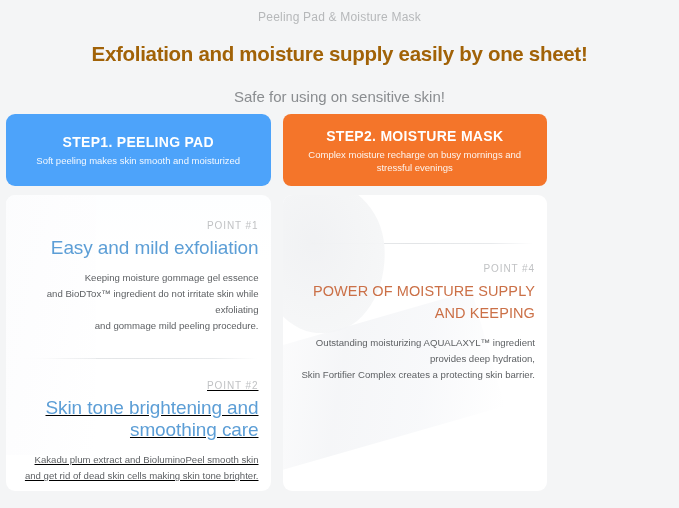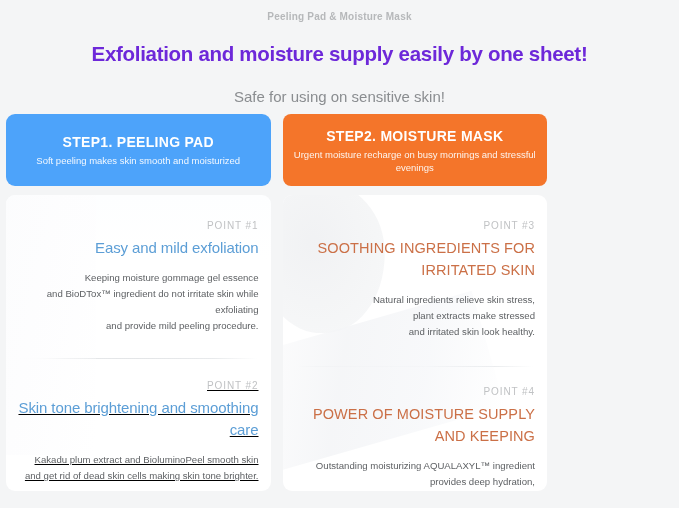--- a/index.html
+++ b/index.html
@@ -21,31 +21,31 @@
     height: 508px;
     box-sizing: border-box;
   }
 
   
   .hero {
     padding-top: 9px;
     text-align: center;
   }
   .hero-eyebrow {
-    font-size: 10px;
+    font-size: 12px;
     color: #b6b8ba;
     letter-spacing: 0.2px;
     line-height: 16px;
-    font-weight: 700;
+    font-weight: 400;
   }
   .hero-title {
     margin-top: 16px;
     font-size: 20.5px;
     font-weight: 700;
-    color: #6d28d9;
+    color: #a16207;
     letter-spacing: -0.3px;
     line-height: 26px;
   }
   .hero-sub {
     margin-top: 22px;
     font-size: 15px;
     color: #8a8d90;
     letter-spacing: 0px;
     line-height: 15px;
   }
@@ -163,21 +163,21 @@
     letter-spacing: 0.9px;
     line-height: 14px;
     font-weight: 400;
   }
   .point-title {
     margin-top: 4px;
     line-height: 22px;
     letter-spacing: -0.1px;
   }
   .point-title.blue {
-    font-size: 15px;
+    font-size: 19px;
     font-weight: 400;
     color: #5c9ed6;
   }
   .point-title.orange {
     font-size: 14.5px;
     font-weight: 400;
     color: #cb7047;
     letter-spacing: 0.1px;
   }
   .point-desc {
@@ -221,21 +221,21 @@
         <div class="watermark wm-soft-left"></div>
 
         <div class="card-inner">
 
           <div class="point-block">
             <div class="point-label">POINT #1</div>
             <div class="point-title blue">Easy and mild exfoliation</div>
             <div class="point-desc">
               <span class="line">Keeping moisture gommage gel essence</span>
               <span class="line">and BioDTox™ ingredient do not irritate skin while exfoliating</span>
-              <span class="line">and provide mild peeling procedure.</span>
+              <span class="line">and gommage mild peeling procedure.</span>
             </div>
           </div>
 
           <div class="spacer-top"></div>
         </div>
 
         <div class="divider"></div>
 
         <div class="card-inner" style="padding-top:20px;text-decoration:underline;">
           <div class="point-block">
@@ -247,38 +247,29 @@
             </div>
           </div>
         </div>
       </div>
     </div>
 
     <div class="column">
 
       <div class="banner orange">
         <div class="banner-title">STEP2. MOISTURE MASK</div>
-        <div class="banner-sub">Urgent moisture recharge on busy mornings and stressful evenings</div>
+        <div class="banner-sub">Complex moisture recharge on busy mornings and stressful evenings</div>
       </div>
 
       <div class="card right">
         <div class="watermark wm-oval"></div>
         <div class="watermark wm-band"></div>
 
         <div class="card-inner">
 
-          <div class="point-block">
-            <div class="point-label">POINT #3</div>
-            <div class="point-title orange">SOOTHING INGREDIENTS FOR IRRITATED SKIN</div>
-            <div class="point-desc">
-              <span class="line">Natural ingredients relieve skin stress,</span>
-              <span class="line">plant extracts make stressed</span>
-              <span class="line">and irritated skin look healthy.</span>
-            </div>
-          </div>
 
           <div class="spacer-bot"></div>
         </div>
 
         <div class="divider"></div>
 
         <div class="card-inner" style="padding-top:18px;">
           <div class="point-block">
             <div class="point-label">POINT #4</div>
             <div class="point-title orange">POWER OF MOISTURE SUPPLY AND KEEPING</div>

